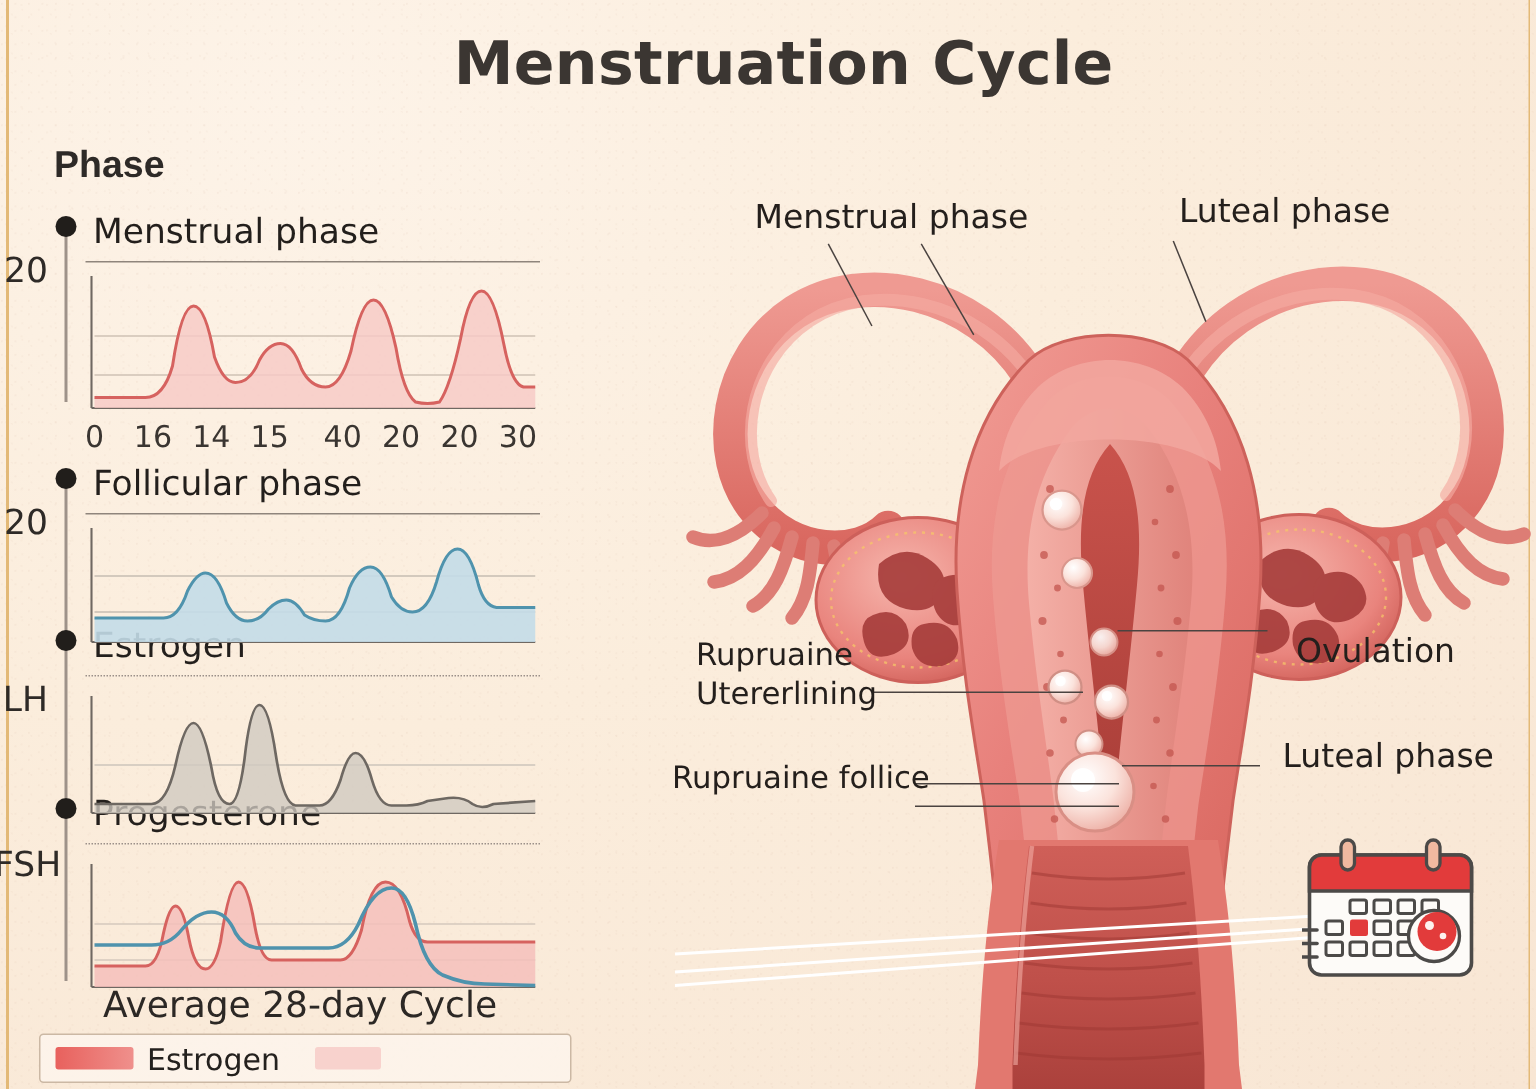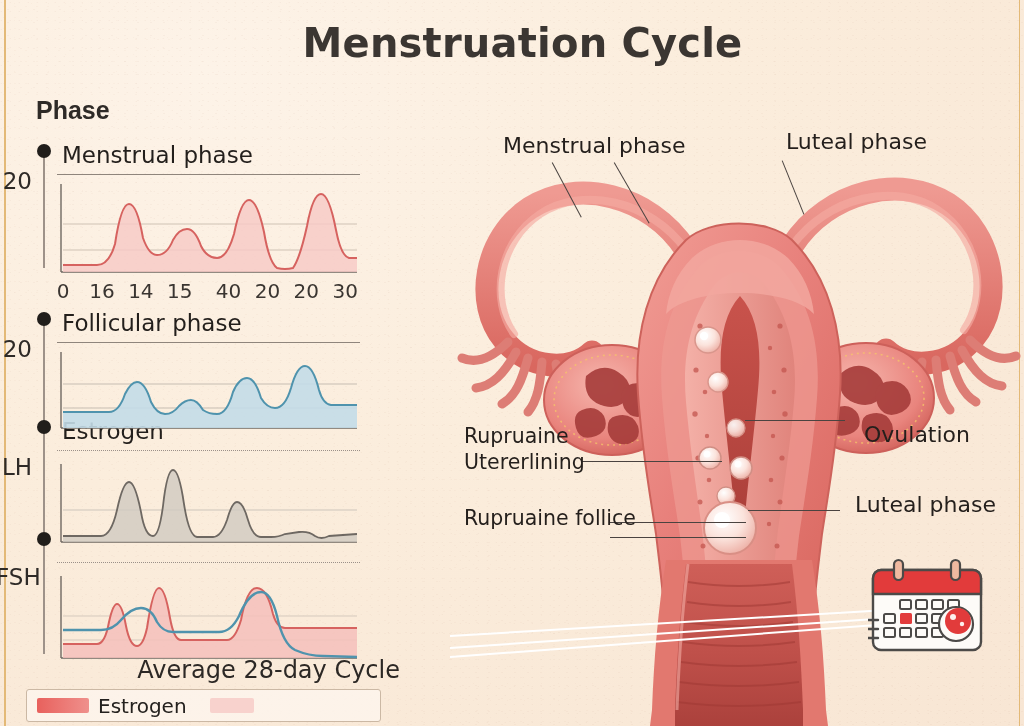--- a/index.html
+++ b/index.html
@@ -84,21 +84,21 @@
   }
   .chart-rule.solid { background: #8f857c; }
   .chart-rule.dotted {
     background: none;
     border-top: 1.6px dotted #9b9089;
     height: 0;
   }
   .chart-svg { display: block; width: 100%; }
   #cycle-caption {
     position: absolute; left: 0; width: 400px; top: 560px;
-    text-align: right; font-size: 24px; color: #2c2825;
+    text-align: center; font-size: 24px; color: #2c2825;
     font-family: "DejaVu Sans", sans-serif;
   }
   #legend {
     position: absolute; left: 26px; top: 593px;
     width: 355px; height: 33px;
     border: 1.6px solid #cbb8a4;
     border-radius: 3px;
     background: rgba(253,245,236,.85);
     display: flex; align-items: center; gap: 9px;
     padding: 0 10px;
@@ -150,20 +150,21 @@
     <div class="axis-dot" style="top:436px;"></div>
 
     <div class="axis-tick-label" style="top:72px;">20</div>
     <div class="axis-tick-label" style="top:240px;">20</div>
     <div class="axis-tick-label" style="top:358px;">LH</div>
     <div class="axis-tick-label" style="top:468px;">FSH</div>
 
     <div class="series-title" style="top:46px;">Menstrual phase</div>
     <div class="series-title" style="top:214px;">Follicular phase</div>
     <div class="series-title" style="top:322px;">Estrogen</div>
+    <div class="series-title" style="top:434px;">Progesterone</div>
 
     <div class="chart-rule solid" style="top:78px;"></div>
     <div class="chart-rule solid" style="top:246px;"></div>
     <div class="chart-rule dotted" style="top:354px;"></div>
     <div class="chart-rule dotted" style="top:466px;"></div>
 
     <div class="chart-block" style="top:86px; height:100px;">
       <svg class="chart-svg" viewBox="0 0 300 100" preserveAspectRatio="none">
         <line x1="4" y1="2" x2="4" y2="90" stroke="#6f6862" stroke-width="1.4"></line>
         <line x1="4" y1="90" x2="300" y2="90" stroke="#6f6862" stroke-width="1.4"></line>
@@ -450,21 +451,21 @@
     <div class="leader white" style="left:50px;top:557px;width:430px;transform:rotate(-3.9deg);"></div>
     <div class="leader white" style="left:50px;top:566px;width:428px;transform:rotate(-4.3deg);"></div>
   </div>
 
   <div class="anno" style="left:503px;top:133px;">Menstrual phase</div>
   <div class="anno" style="left:786px;top:129px;">Luteal phase</div>
 
   <div class="anno small" style="left:464px;top:424px;">Rupruaine</div>
   <div class="anno small" style="left:464px;top:450px;">Utererlining</div>
 
-  <div class="anno small" style="left:464px;top:506px;">Rupruaine follice</div>
+  <div class="anno small" style="left:448px;top:506px;">Rupruaine follice</div>
 
   <div class="anno" style="left:864px;top:404px;margin-top:18px;">Ovulation</div>
   <div class="anno" style="left:855px;top:492px;">Luteal phase</div>
 
   <div id="calendar">
     <svg width="118" height="96" viewBox="0 0 118 96">
       <rect x="5" y="12" width="108" height="80" rx="8" fill="#fdfbf8" stroke="#4c4a48" stroke-width="2.4"></rect>
       <path d="M5,20 a8,8 0 0 1 8,-8 h92 a8,8 0 0 1 8,8 v16 H5 Z" fill="#e23b3b" stroke="#4c4a48" stroke-width="2.4"></path>
       <rect x="26" y="2" width="9" height="20" rx="4.5" fill="#f0b9a0" stroke="#4c4a48" stroke-width="2.2"></rect>
       <rect x="83" y="2" width="9" height="20" rx="4.5" fill="#f0b9a0" stroke="#4c4a48" stroke-width="2.2"></rect>

